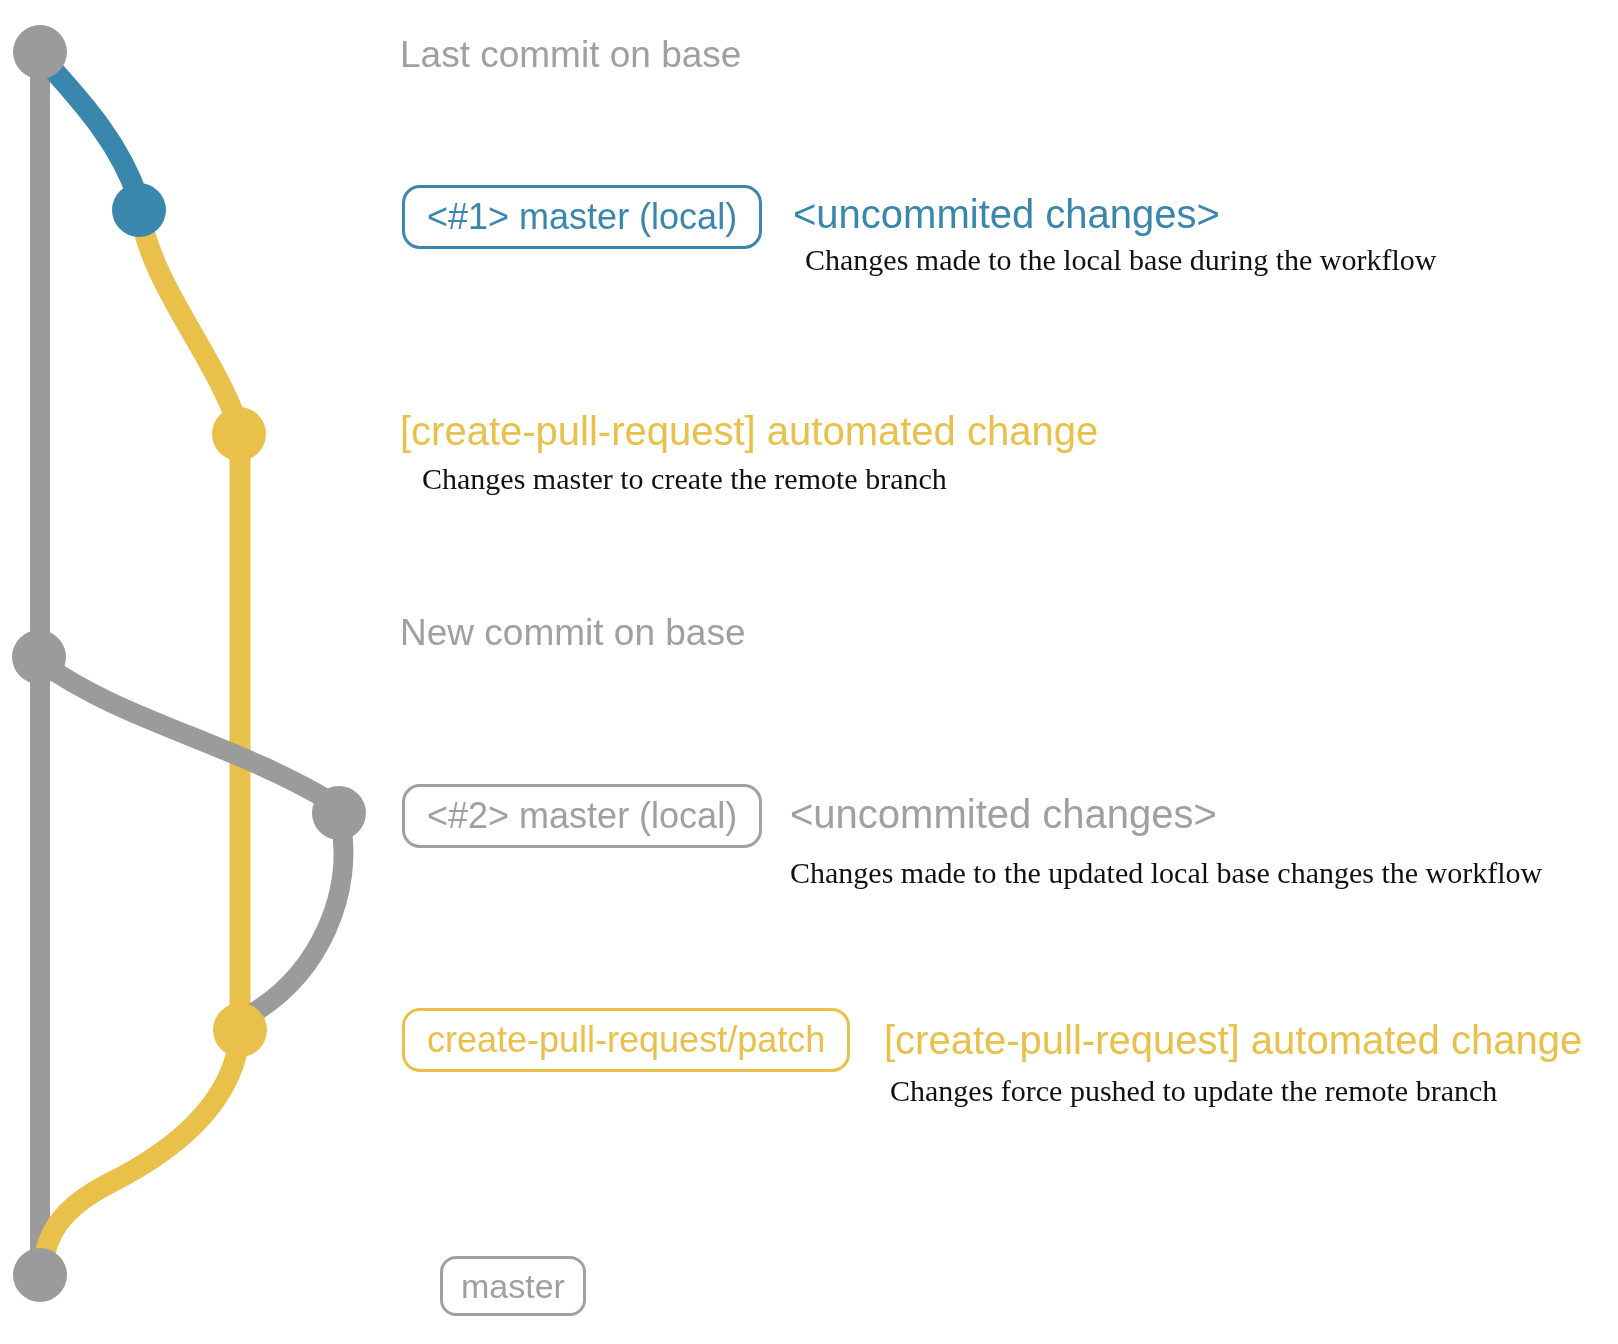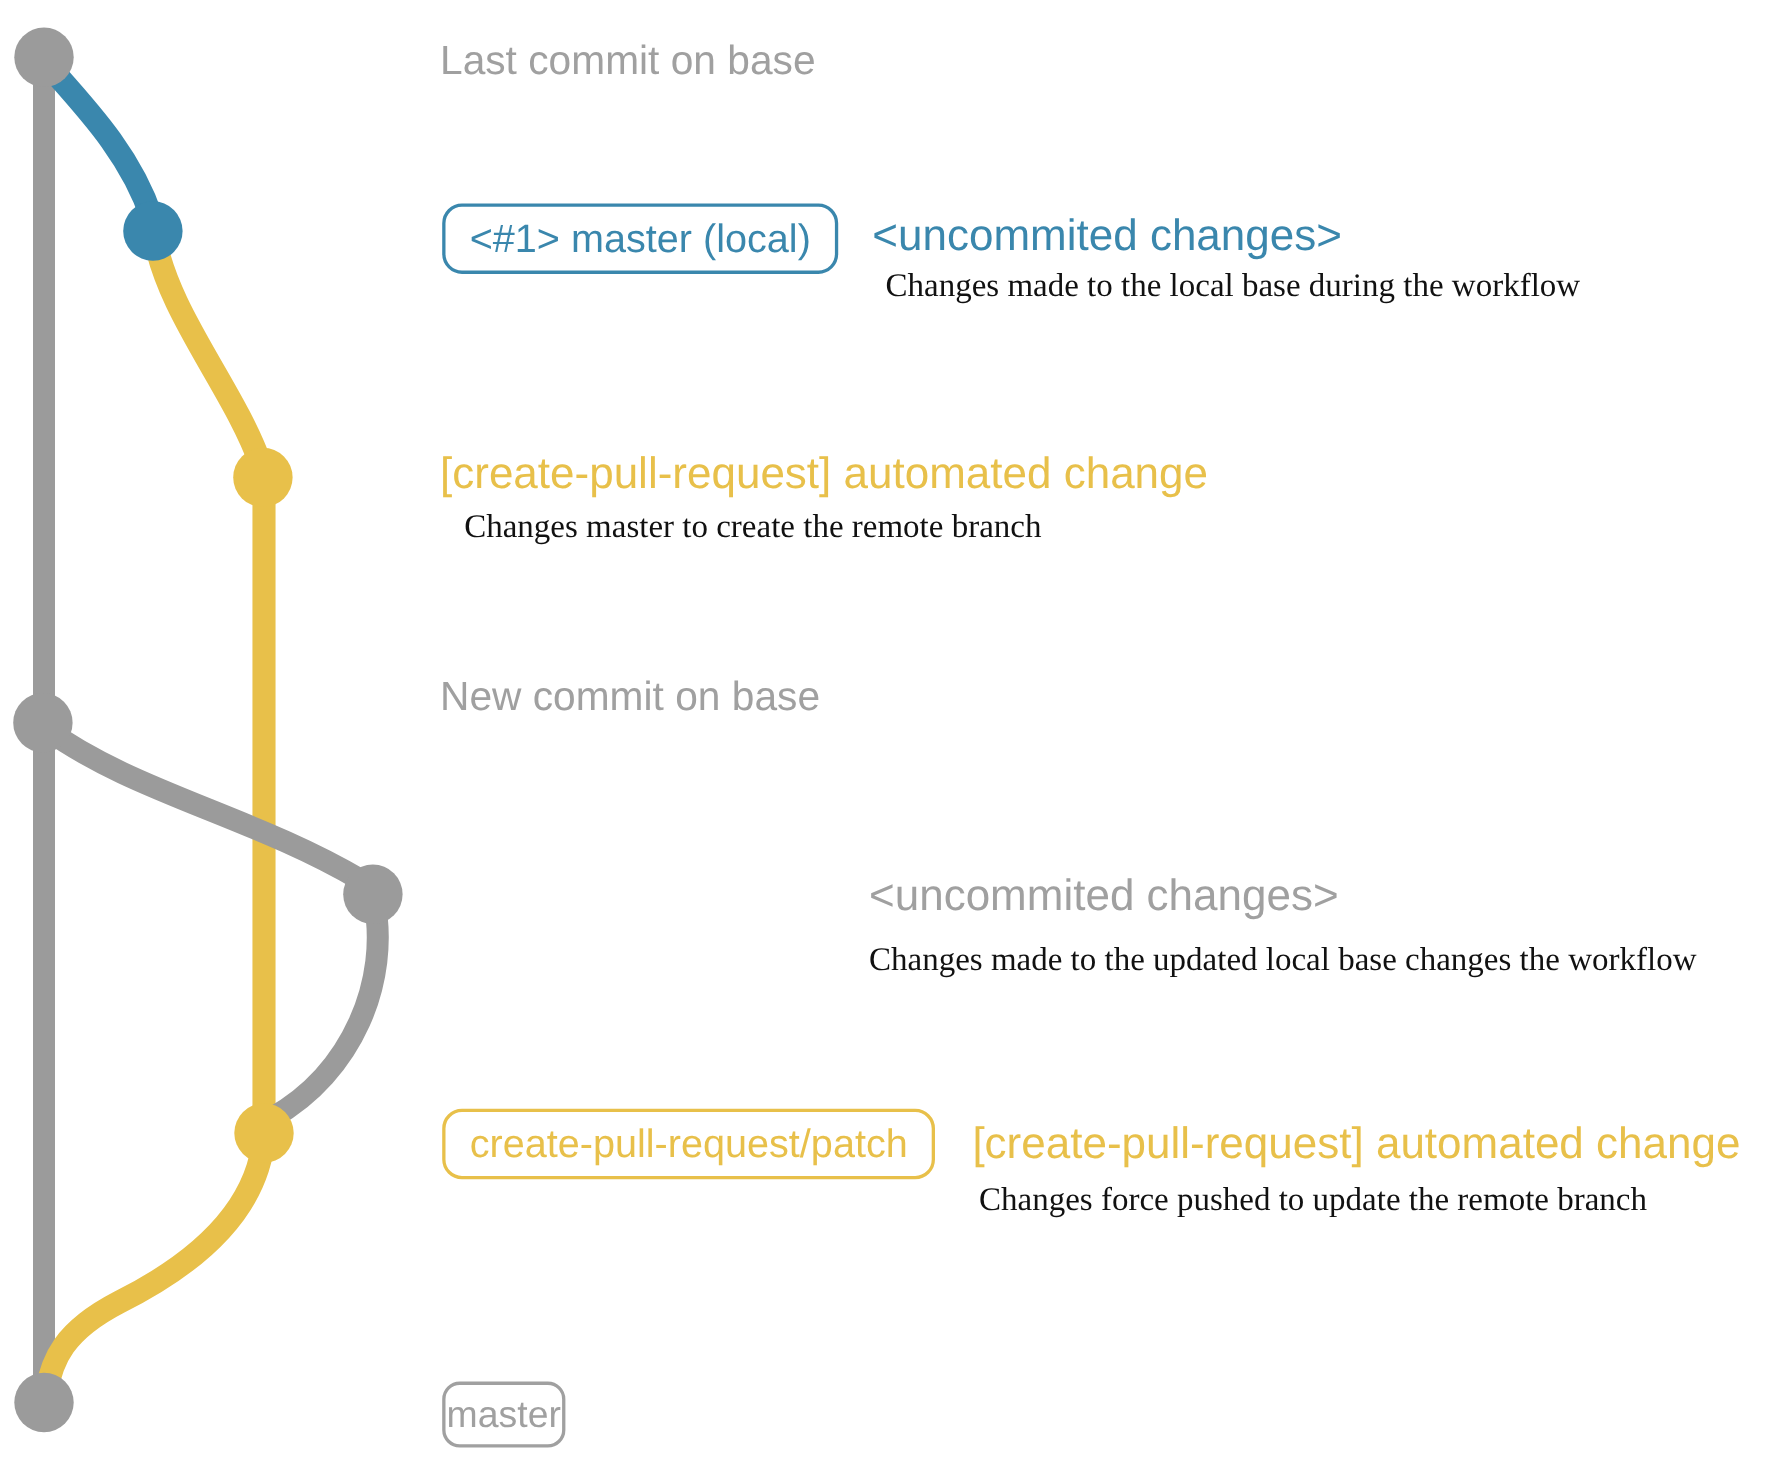--- a/index.html
+++ b/index.html
@@ -17,21 +17,21 @@
   .anno.yellow{color:var(--yellow);}
   .anno.gray{color:var(--gray-text);}
   .serif{font-family:"Liberation Serif",serif;font-size:30px;line-height:38px;color:var(--ink);}
   .badge{
     display:inline-block;border:3px solid;border-radius:18px;
     padding:0 22px;font-size:36px;line-height:58px;
   }
   .badge.blue{color:var(--blue);border-color:var(--blue);}
   .badge.gray{color:var(--gray-text);border-color:var(--gray-text);}
   .badge.yellow{color:var(--yellow);border-color:var(--yellow);}
-  .badge.small{font-size:34px;line-height:54px;padding:0 1px;border-radius:16px;}
+  .badge.small{font-size:34px;line-height:54px;padding:0 18px;border-radius:16px;margin-left:38px;}
 </style>
 </head>
 <body>
 
 <div id="canvas">
 
   <svg id="graph" width="430" height="1344" viewBox="0 0 430 1344">
 
     <path d="M 40 52 L 40 1275" fill="none" style="stroke:var(--gray)" stroke-width="20"></path>
 
@@ -60,20 +60,21 @@
 
   <div class="abs badge blue" style="left:402px;top:185px;">&lt;#1&gt; master (local)</div>
   <div class="abs anno blue" style="left:793px;top:193px;">&lt;uncommited changes&gt;</div>
   <div class="abs serif" style="left:805px;top:241px;">Changes made to the local base during the workflow</div>
 
   <div class="abs anno yellow" style="left:400px;top:410px;">[create-pull-request] automated change</div>
   <div class="abs serif" style="left:422px;top:460px;">Changes master to create the remote branch</div>
 
   <div class="abs hdr" style="left:400px;top:611px;">New commit on base</div>
 
+  <div class="abs badge gray" style="left:402px;top:784px;">&lt;#2&gt; master (local)</div>
   <div class="abs anno gray" style="left:790px;top:793px;">&lt;uncommited changes&gt;</div>
   <div class="abs serif" style="left:790px;top:854px;">Changes made to the updated local base changes the workflow</div>
 
   <div class="abs badge yellow" style="left:402px;top:1008px;">create-pull-request/patch</div>
   <div class="abs anno yellow" style="left:884px;top:1019px;">[create-pull-request] automated change</div>
   <div class="abs serif" style="left:890px;top:1072px;">Changes force pushed to update the remote branch</div>
 
   <div class="abs badge gray small" style="left:402px;top:1256px;">master</div>
 
 </div>

